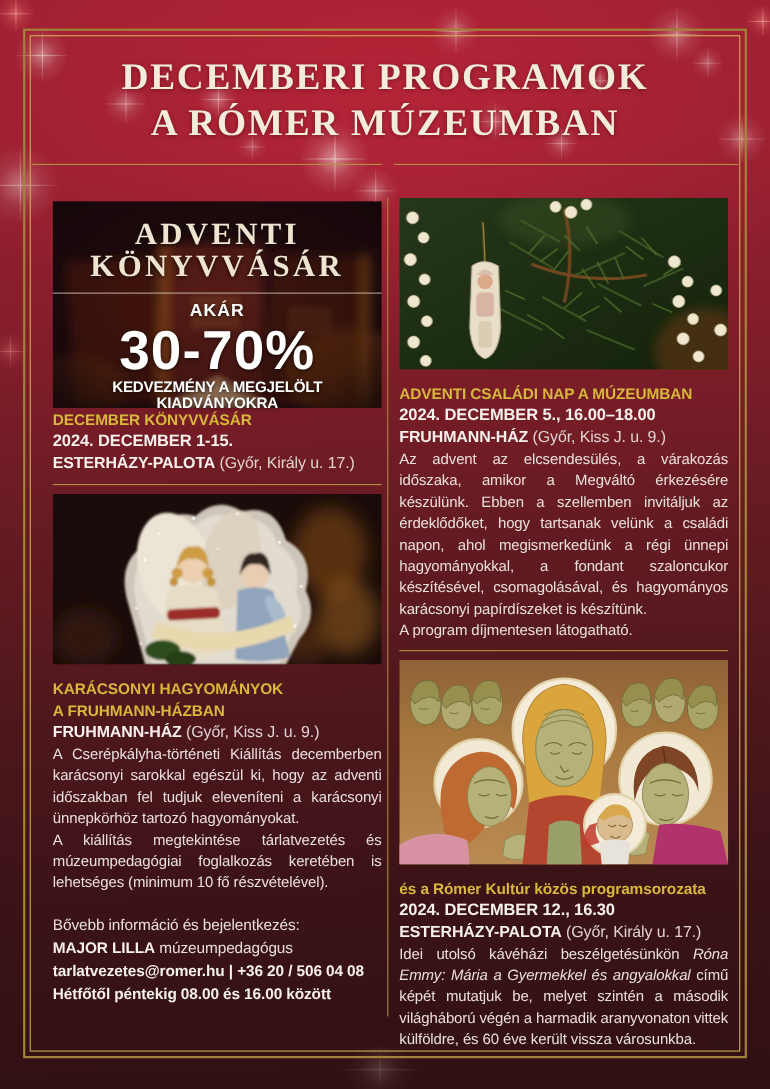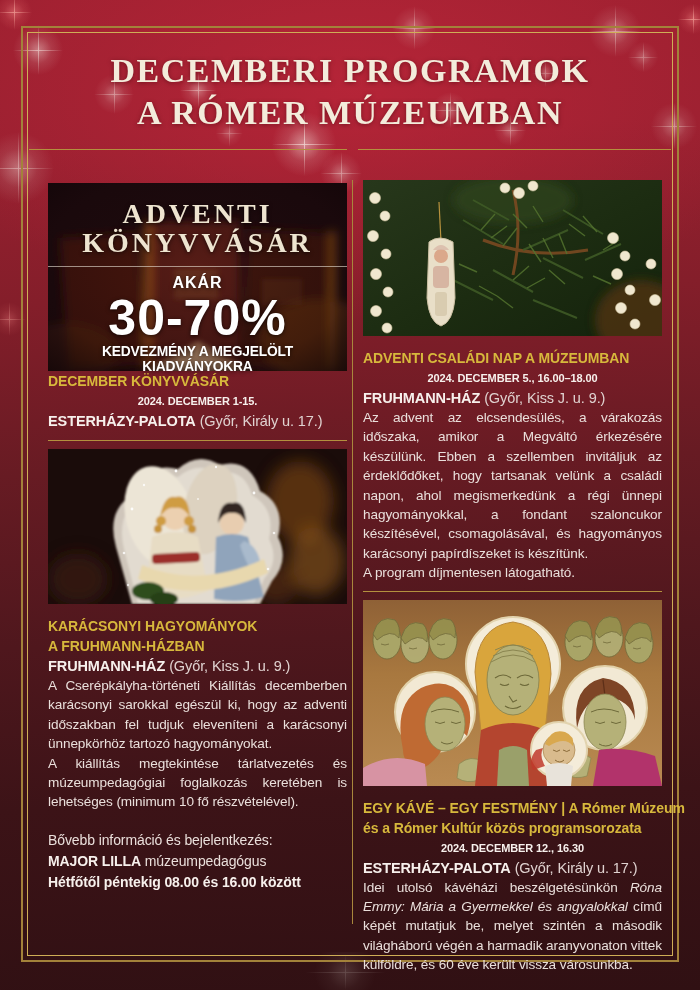--- a/index.html
+++ b/index.html
@@ -29,21 +29,21 @@
   .page-title{position:absolute;left:0;top:50px;width:100%;text-align:center;
     font-family:"Liberation Serif",serif;font-weight:bold;font-size:34px;line-height:42px;
     letter-spacing:1.5px;color:#f3ecdb;text-shadow:0 1px 4px rgba(60,5,12,.5);}
   
   .col{position:absolute;width:299px;}
   .col-left{left:48px;top:183px;}
   .col-right{left:363px;top:180px;}
   p{margin:0;}
   .gold{color:#d7b83c;font-weight:bold;font-size:14px;line-height:20px;letter-spacing:-.1px;}
   .gold .ln{display:block;white-space:nowrap;}
-  .date{font-weight:bold;color:#f7f0ec;font-size:11px;line-height:20px;letter-spacing:-.1px;text-align:center;}
+  .date{font-weight:bold;color:#f7f0ec;font-size:15px;line-height:20px;letter-spacing:-.1px;}
   .venue{font-size:14.5px;line-height:20px;color:#e0d2d0;letter-spacing:-.1px;}
   .venue strong{color:#f7f0ec;text-align:center;}
   .body{font-size:13.6px;line-height:19.4px;color:#eadfdb;text-align:justify;letter-spacing:-.1px;}
   .note{font-size:13.6px;line-height:19.4px;color:#eadfdb;letter-spacing:-.1px;}
   .rule{border:0;border-top:1px solid #b3903e;margin:8px 0;}
   .photo{position:relative;width:299px;}
   .photo svg{display:block;}
   
   .promo{position:relative;width:299px;height:188px;}
   .promo svg{position:absolute;inset:0;}
@@ -210,20 +210,21 @@
         <span class="ln">A FRUHMANN-HÁZBAN</span>
       </p>
       <p class="venue"><strong>FRUHMANN-HÁZ</strong><span> (Győr, Kiss J. u. 9.)</span></p>
       <p class="body">A Cserépkályha-történeti Kiállítás decemberben karácsonyi sarokkal egészül ki, hogy az adventi időszakban fel tudjuk eleveníteni a karácsonyi ünnepkörhöz tartozó hagyományokat.</p>
       <p class="body">A kiállítás megtekintése tárlatvezetés és múzeumpedagógiai foglalkozás keretében is lehetséges (minimum 10 fő részvételével).</p>
     </div>
 
     <div class="contact">
       <p>Bővebb információ és bejelentkezés:</p>
       <p><strong>MAJOR LILLA</strong><span> múzeumpedagógus</span></p>
+      <p><strong>tarlatvezetes@romer.hu | +36 20 / 506 04 08</strong></p>
       <p><strong>Hétfőtől péntekig 08.00 és 16.00 között</strong></p>
     </div>
   </div>
 
   <div class="col col-right">
 
     <div class="photo photo-gap">
       <svg width="299" height="156" viewBox="0 0 299 156">
         <defs>
           <filter id="b5">
@@ -376,21 +377,20 @@
         <circle cx="196" cy="150" r="16" fill="#d9bb8d" stroke="#b08c55" stroke-width=".8"></circle>
         <path d="M182,144 Q188,128 202,132 Q212,136 210,146 Q202,136 186,146 Z" fill="#d9a84e"></path>
         <path d="M190,150 q4,3 7,0 M200,150 q4,3 7,0 M192,160 q5,4 9,0" stroke="#8a6a38" stroke-width="1" fill="none"></path>
         <path d="M182,166 Q196,160 210,166 L208,186 L184,186 Z" fill="#e8e3da"></path>
         <path d="M173,150 Q165,160 170,170 L182,166 Q176,156 180,148 Z" fill="#c0392b" opacity=".85"></path>
       </svg>
     </div>
 
     <div>
       <p class="gold">
-        <span class="ln">EGY KÁVÉ – EGY FESTMÉNY | A Rómer Múzeum</span>
         <span class="ln">és a Rómer Kultúr közös programsorozata</span>
       </p>
       <p class="date">2024. DECEMBER 12., 16.30</p>
       <p class="venue"><strong>ESTERHÁZY-PALOTA</strong><span> (Győr, Király u. 17.)</span></p>
       <p class="body"><span>Idei utolsó kávéházi beszélgetésünkön </span><em>Róna Emmy: Mária a Gyermekkel és angyalokkal</em><span> című képét mutatjuk be, melyet szintén a második világháború végén a harmadik aranyvonaton vittek külföldre, és 60 éve került vissza városunkba.</span></p>
     </div>
   </div>
 </div>
 
 </body></html>

